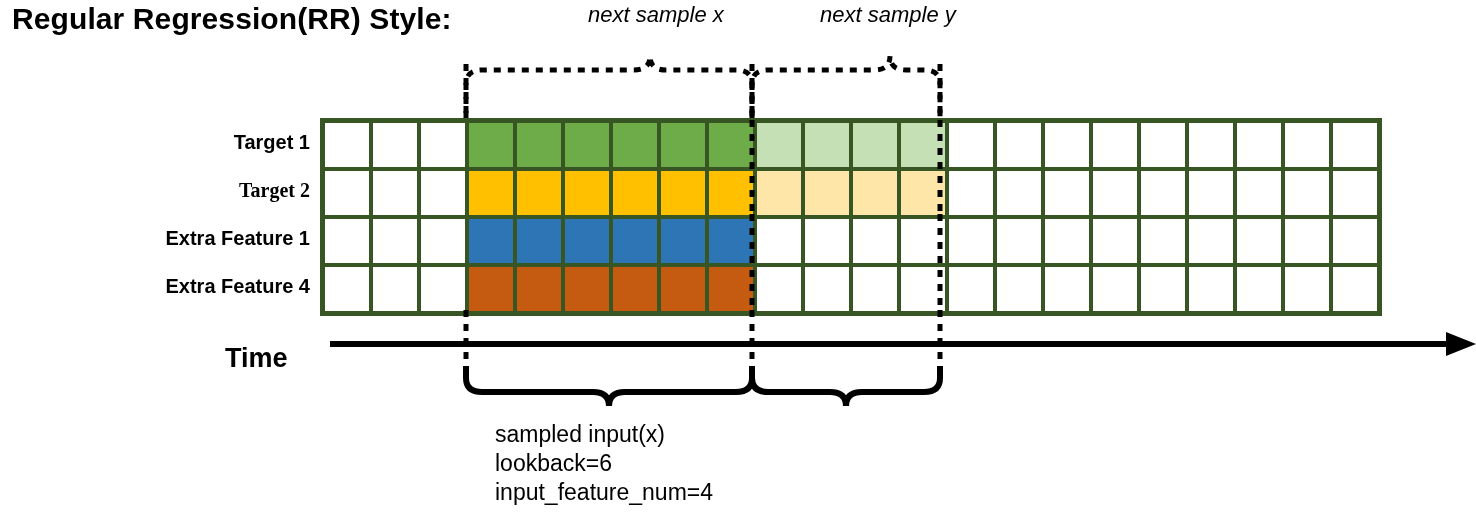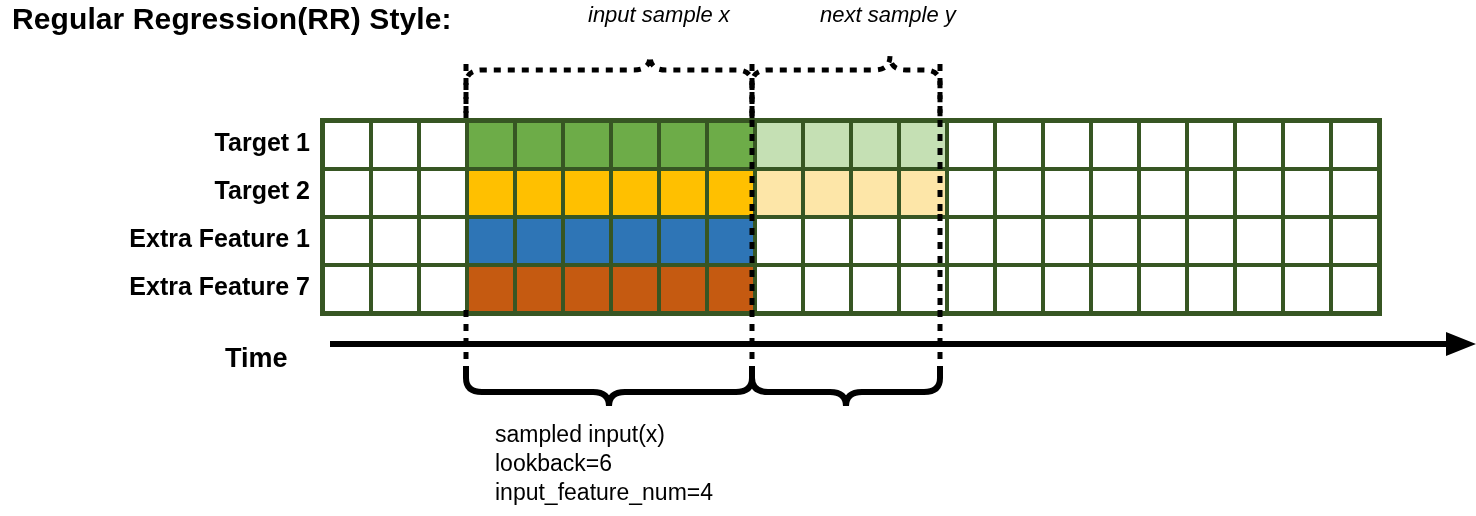--- a/index.html
+++ b/index.html
@@ -17,21 +17,21 @@
   #page-title{
     position:absolute;left:12px;top:2px;
     font-size:30px;font-weight:700;letter-spacing:.1px;
     white-space:nowrap;
   }
 
   
   .row-label{
     position:absolute;right:0;width:300px;
     text-align:right;
-    font-size:25px;font-weight:700;
+    font-size:20px;font-weight:700;
     white-space:nowrap;
     line-height:48px;
     height:48px;
   }
   .labels-col{position:absolute;left:10px;top:118px;width:300px;height:200px;}
 
   
   #grid{
     position:absolute;left:320px;top:118px;
     border:5px solid #375623;
@@ -80,28 +80,28 @@
   #cap-output{left:775px;}
   .bottom-caption div{display:block;}
 </style>
 </head>
 <body>
 
 <div class="stage">
 
   <div id="page-title">Regular Regression(RR) Style:</div>
 
-  <div class="brace-caption" id="cap-next-x">input sample x</div>
+  <div class="brace-caption" id="cap-next-x">next sample x</div>
   <div class="brace-caption" id="cap-next-y">next sample y</div>
 
   <div class="labels-col">
     <div class="row-label" style="top:0px;">Target 1</div>
-    <div class="row-label" style="top:48px;">Target 2</div>
+    <div class="row-label" style="top:48px;font-family:Liberation Serif, serif;">Target 2</div>
     <div class="row-label" style="top:96px;">Extra Feature 1</div>
-    <div class="row-label" style="top:144px;">Extra Feature 7</div>
+    <div class="row-label" style="top:144px;">Extra Feature 4</div>
   </div>
 
   <div id="grid">
       <div class="grid-row">
         <div class="cell "></div>
         <div class="cell "></div>
         <div class="cell "></div>
         <div class="cell green"></div>
         <div class="cell green"></div>
         <div class="cell green"></div>

